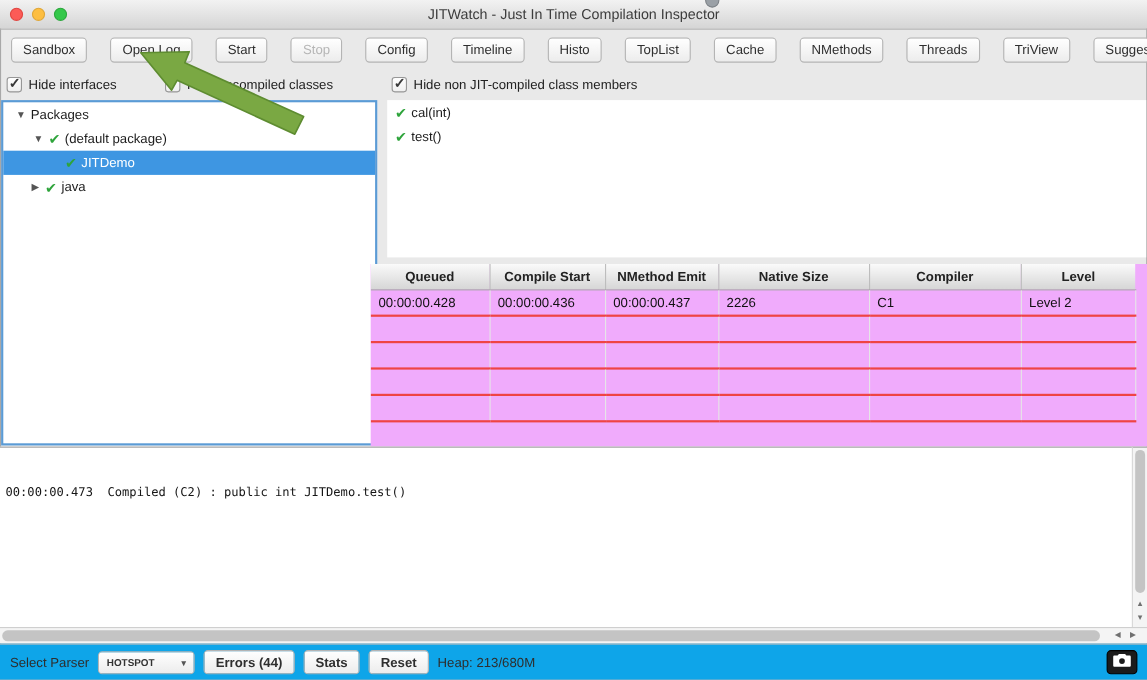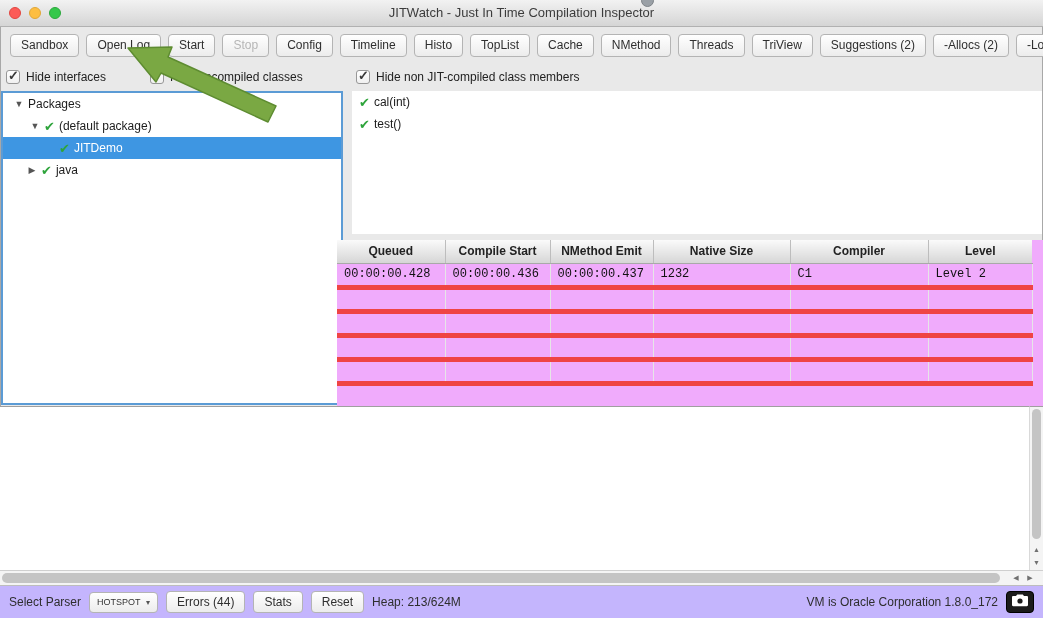--- a/index.html
+++ b/index.html
@@ -10,21 +10,21 @@
   .titlebar { position:absolute; top:0; left:0; right:0; height:27px; background:linear-gradient(#f2f2f2,#d5d5d5); border-bottom:1px solid #b1b1b1; }
   .lights { position:absolute; left:9px; top:7px; display:flex; gap:8px; }
   .light { width:12px; height:12px; border-radius:50%; }
   .light.red { background:#fc5b57; border:1px solid #e14640; }
   .light.yellow { background:#fdbe41; border:1px solid #e0a738; }
   .light.green { background:#34c84a; border:1px solid #2ca83d; }
   .title { text-align:center; line-height:26px; font-size:13px; color:#3c3c3c; }
   .proxy-icon { position:absolute; left:641px; top:-6px; width:13px; height:13px; border-radius:50%; background:#9aa0a6; border:1px solid #7d8287; }
 
   
-  .toolbar { position:absolute; top:28px; left:0; right:0; height:34px; display:flex; align-items:center; gap:7px; padding:0 10px; }
+  .toolbar { position:absolute; top:28px; left:0; right:0; height:34px; display:flex; align-items:center; gap:21px; padding:0 10px; }
   .tbtn { height:23px; padding:0 10px; font-size:12px; color:#2f2f2f; background:linear-gradient(#ffffff,#ececec); border:1px solid #b4b4b4; border-radius:4px; font-family:inherit; white-space:nowrap; }
   .tbtn.disabled { color:#b6b6b6; }
 
   
   .filters-left { position:absolute; top:70px; left:6px; display:flex; gap:44px; }
   .filters-right { position:absolute; top:70px; left:356px; }
   .cklabel { display:flex; align-items:center; gap:6px; font-size:12px; color:#222; cursor:default; }
   .checkbox { width:14px; height:14px; background:linear-gradient(#ffffff,#f0f0f0); border:1px solid #979797; border-radius:3px; position:relative; flex:0 0 auto; }
   .checkbox .mark { position:absolute; left:1px; top:-2px; font-size:13px; color:#3a3a3a; font-weight:bold; line-height:14px; }
 
@@ -41,41 +41,41 @@
 
   
   .member-list { position:absolute; left:352px; top:91px; width:690px; height:143px; background:#fff; }
   .member-row { height:22px; display:flex; align-items:center; padding-left:7px; font-size:12px; color:#1c1c1c; }
 
   
   .table-wrap { position:absolute; left:337px; top:240px; width:761px; height:166px; overflow:hidden; background:#f0abfc; }
   table.comp { border-collapse:collapse; table-layout:fixed; width:695px; font-size:12px; }
   table.comp th { height:23px; background:linear-gradient(#fafafa,#d6d6d6); border-right:1px solid #bdbdbd; border-bottom:1px solid #a9a9a9; font-weight:bold; color:#222; text-align:center; }
   table.comp th:last-child { border-right:none; }
-  table.comp td { height:24px; padding:0 7px; border-right:1px solid #e6e6e6; border-bottom:5px solid #ef4444; color:#111; overflow:hidden; white-space:nowrap;font-family:Liberation Mono, monospace; }
+  table.comp td { height:24px; padding:0 7px; border-right:1px solid #e6e6e6; border-bottom:2px solid #ef4444; color:#111; overflow:hidden; white-space:nowrap; }
   table.comp tr.selected td { background:#d5d5d5; }
 
   
   .log { position:absolute; left:0; top:406px; width:1029px; height:164px; background:#fff; border-top:1px solid #9f9f9f; padding:3px 5px; font-family:"DejaVu Sans Mono", monospace; font-size:11px; line-height:15px; color:#151515; overflow:hidden; white-space:pre; }
 
   
   .vscroll { position:absolute; left:1029px; top:406px; width:14px; height:164px; background:#f4f4f4; border-top:1px solid #9f9f9f; border-left:1px solid #d9d9d9; }
   .vthumb { position:absolute; left:2px; top:2px; width:9px; height:130px; background:#c4c4c4; border-radius:5px; }
   .varrows { position:absolute; bottom:1px; left:0; width:13px; }
   .sarrow { display:block; width:13px; height:13px; font-size:7px; color:#707070; text-align:center; line-height:13px; }
   .hscroll { position:absolute; left:0; top:570px; width:1043px; height:15px; background:#f4f4f4; border-top:1px solid #cfcfcf; }
   .hthumb { position:absolute; left:2px; top:2px; width:998px; height:10px; background:#c4c4c4; border-radius:5px; }
   .harrows { position:absolute; right:6px; top:0; display:flex; }
   .sarrow-h { width:14px; height:14px; font-size:7px; color:#707070; text-align:center; line-height:14px; }
 
   
-  .statusbar { position:absolute; left:0; top:585px; width:1043px; height:33px; background:#c4b5fd; border-top:1px solid #bdbdbd; display:flex; align-items:center; gap:8px; padding:0 9px; font-size:12px; color:#2e2e2e; }
-  .dropdown { width:69px; height:21px; background:linear-gradient(#ffffff,#ececec); border:1px solid #b4b4b4; border-radius:4px; display:flex; align-items:center; justify-content:space-between; padding:0 7px; font-size:9px; font-weight:normal; color:#333; }
+  .statusbar { position:absolute; left:0; top:585px; width:1043px; height:33px; background:#0ea5e9; border-top:1px solid #bdbdbd; display:flex; align-items:center; gap:8px; padding:0 9px; font-size:12px; color:#2e2e2e; }
+  .dropdown { width:88px; height:21px; background:linear-gradient(#ffffff,#ececec); border:1px solid #b4b4b4; border-radius:4px; display:flex; align-items:center; justify-content:space-between; padding:0 7px; font-size:9px; font-weight:bold; color:#333; }
   .dd-arrow { font-size:8px; color:#555; }
-  .sbtn { height:22px; padding:0 10px; font-size:12px; color:#2f2f2f; background:linear-gradient(#ffffff,#ececec); border:1px solid #b4b4b4; border-radius:4px; font-family:inherit; white-space:nowrap; }
+  .sbtn { height:22px; padding:0 10px; font-size:12px; color:#2f2f2f; background:linear-gradient(#ffffff,#ececec); border:1px solid #b4b4b4; border-radius:4px; font-family:inherit; white-space:nowrap;font-weight:bold; }
   .spacer { flex:1; }
   .camera-btn { width:28px; height:22px; background:#1b1b1b; border:1px solid #000; border-radius:4px; display:flex; align-items:center; justify-content:center; padding:0; }
 
   
   .annotation { position:absolute; left:0; top:0; pointer-events:none; z-index:50; }
 </style>
 </head>
 <body>
 
 <div class="window">
@@ -93,21 +93,21 @@
   <div class="toolbar">
     <button class="tbtn">Sandbox</button>
     <button class="tbtn">Open Log</button>
     <button class="tbtn">Start</button>
     <button class="tbtn disabled">Stop</button>
     <button class="tbtn">Config</button>
     <button class="tbtn">Timeline</button>
     <button class="tbtn">Histo</button>
     <button class="tbtn">TopList</button>
     <button class="tbtn">Cache</button>
-    <button class="tbtn">NMethod</button>
+    <button class="tbtn">NMethods</button>
     <button class="tbtn">Threads</button>
     <button class="tbtn">TriView</button>
     <button class="tbtn">Suggestions (2)</button>
     <button class="tbtn">-Allocs (2)</button>
     <button class="tbtn">-Locks (0)</button>
   </div>
 
   <div class="filters-left">
     <label class="cklabel">
       <span class="checkbox">
@@ -182,21 +182,21 @@
           <th>Native Size</th>
           <th>Compiler</th>
           <th>Level</th>
         </tr>
       </thead>
       <tbody>
         <tr>
           <td>00:00:00.428</td>
           <td>00:00:00.436</td>
           <td>00:00:00.437</td>
-          <td>1232</td>
+          <td>2226</td>
           <td>C1</td>
           <td>Level 2</td>
         </tr>
         <tr>
             <td></td>
             <td></td>
             <td></td>
             <td></td>
             <td></td>
             <td></td>
@@ -223,20 +223,21 @@
             <td></td>
             <td></td>
             <td></td>
             <td></td>
           </tr>
       </tbody>
     </table>
   </div>
 
   <div class="log">
+    <div class="log-line">00:00:00.473  Compiled (C2) : public int JITDemo.test()</div>
     
     
     
     
     
     
   </div>
 
   <div class="vscroll">
     <div class="vthumb"></div>
@@ -256,23 +257,22 @@
 
   <div class="statusbar">
     <span>Select Parser</span>
     <div class="dropdown">
       <span>HOTSPOT</span>
       <span class="dd-arrow">▾</span>
     </div>
     <button class="sbtn">Errors (44)</button>
     <button class="sbtn">Stats</button>
     <button class="sbtn">Reset</button>
-    <span>Heap: 213/624M</span>
+    <span>Heap: 213/680M</span>
     <span class="spacer"></span>
-    <span>VM is Oracle Corporation 1.8.0_172</span>
     <button class="camera-btn">
       <span>
         <svg width="18" height="13" viewBox="0 0 18 13">
           <path d="M1 3.2 C1 2.5 1.5 2 2.2 2 H5 L6.2 0.5 H11.8 L13 2 H15.8 C16.5 2 17 2.5 17 3.2 V11 C17 11.7 16.5 12.2 15.8 12.2 H2.2 C1.5 12.2 1 11.7 1 11 Z" fill="#ffffff"></path>
           <circle cx="9" cy="7" r="2.6" fill="#1b1b1b"></circle>
         </svg>
       </span>
     </button>
   </div>
 

